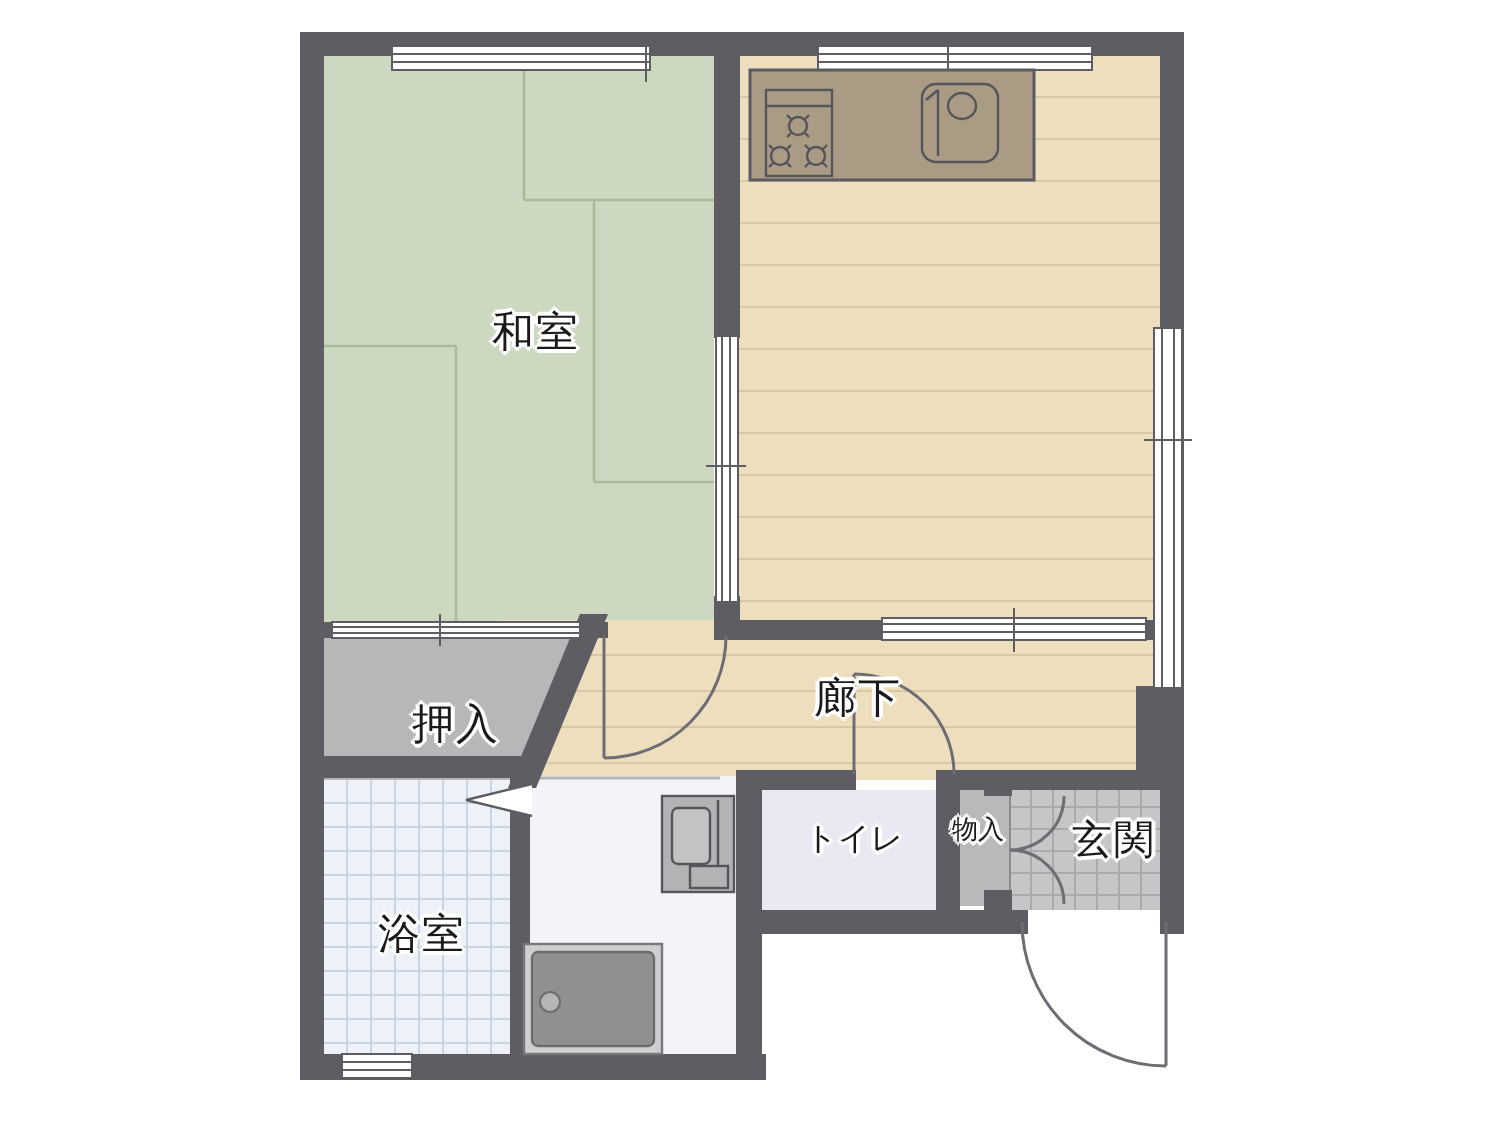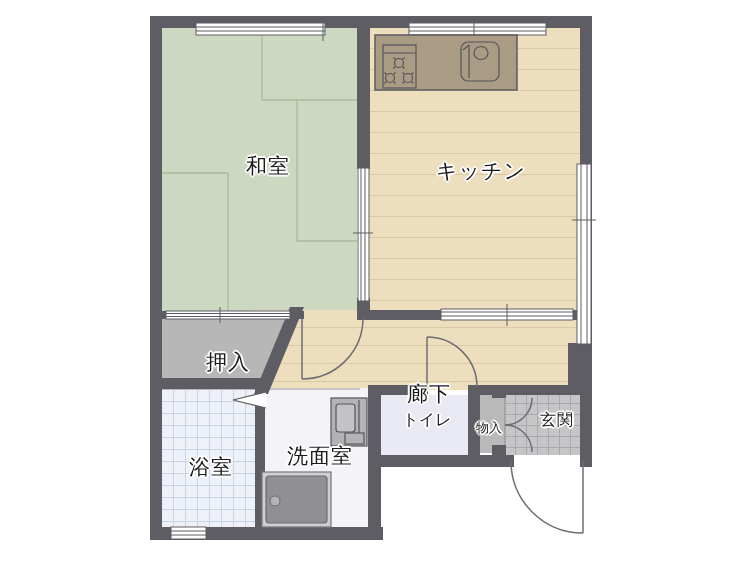--- a/index.html
+++ b/index.html
@@ -19,22 +19,22 @@
   .room-monoire{left:480px;top:393px;width:25px;height:60px;background:#b9b9ba;}
   .room-genkan{left:505px;top:393px;width:75px;height:62px;background:#c6c6c8;
      background-image:repeating-linear-gradient(90deg,transparent 0 10px,#aaaaac 10px 11px),
                       repeating-linear-gradient(180deg,transparent 0 10px,#aaaaac 10px 11px);}
   svg.overlay{position:absolute;left:0;top:0;pointer-events:none;}
   .label{position:absolute;transform:translate(-50%,-50%);color:#1a1a1a;white-space:nowrap;
      font-size:21px;letter-spacing:1px;
      text-shadow:-2px 0 0 #fff,2px 0 0 #fff,0 -2px 0 #fff,0 2px 0 #fff,
                  -1px -1px 0 #fff,1px -1px 0 #fff,-1px 1px 0 #fff,1px 1px 0 #fff;}
   .label.small{font-size:16px;letter-spacing:0;}
-  .label.tiny{font-size:13px;letter-spacing:0;margin-top:13px;}
-  .label.genkan{font-size:16px;}
+  .label.tiny{font-size:13px;letter-spacing:0;}
+  .label.genkan{font-size:20px;}
 </style>
 </head>
 <body>
 
 <div id="canvas">
 
   <div class="room room-washitsu"></div>
   <div class="room room-kitchen"></div>
   <div class="room room-corridor"></div>
   <div class="room room-bathroom"></div>
@@ -164,21 +164,19 @@
     </g>
 
     <g>
       <rect x="262" y="472" width="69" height="55" fill="#cfcfd1" stroke="#77777b" stroke-width="1.2"></rect>
       <rect x="266" y="476" width="61" height="47" rx="3" fill="#909092" stroke="#6c6c6e" stroke-width="1.2"></rect>
       <circle cx="275" cy="501" r="5" fill="#b5b5b7" stroke="#6c6c6e" stroke-width="1"></circle>
     </g>
   </svg>
 
   <div class="label" style="left:268px;top:166px;">和室</div>
-  <div class="label" style="left:481px;top:171px;">キッチン</div>
   <div class="label" style="left:228px;top:362px;">押入</div>
-  <div class="label" style="left:429px;top:349px;margin-top:45px;">廊下</div>
+  <div class="label" style="left:429px;top:349px;">廊下</div>
   <div class="label" style="left:211px;top:467px;">浴室</div>
-  <div class="label" style="left:320px;top:456px;">洗面室</div>
   <div class="label small" style="left:427px;top:420px;">トイレ</div>
   <div class="label tiny" style="left:489px;top:415px;">物入</div>
   <div class="label genkan" style="left:557px;top:420px;">玄関</div>
 </div>
 
 </body></html>

